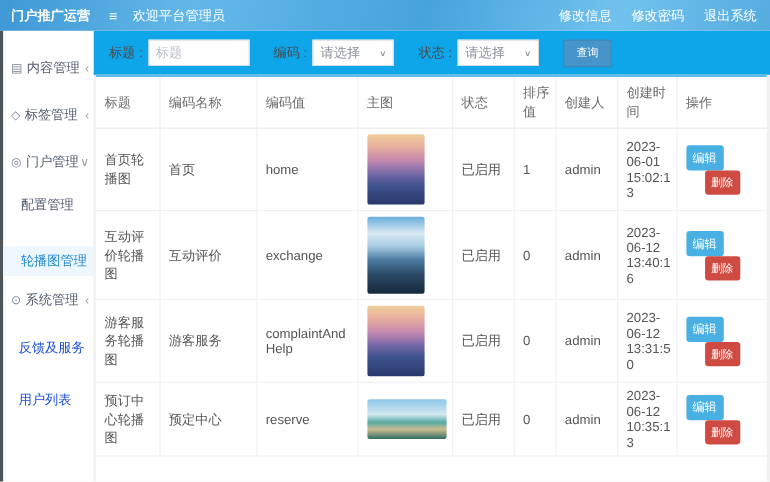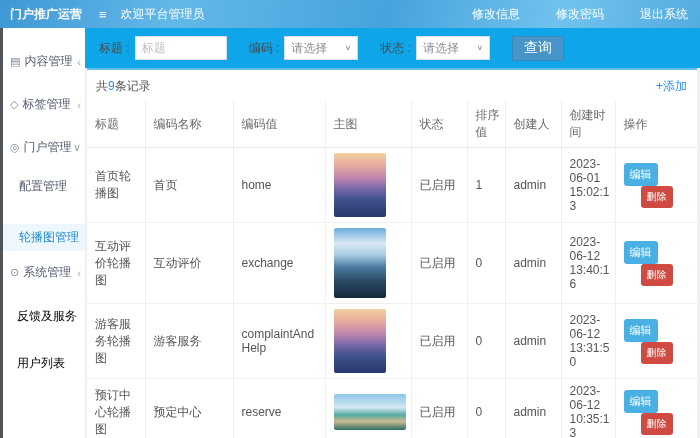--- a/index.html
+++ b/index.html
@@ -6,44 +6,44 @@
   html,body { width:700px; height:438px; overflow:hidden; }
   body { font-family:"Liberation Sans","DejaVu Sans",sans-serif; font-size:12px; color:#555; background:#f0f0f0; }
   .app { width:700px; height:438px; display:flex; flex-direction:column; overflow:hidden; }
 
   
   .topbar { height:28px; flex:0 0 28px; display:flex; align-items:center; color:#fff;
     background:linear-gradient(105deg,#3e98d4 0%,#63b8e9 25%,#47a3dc 55%,#71c2ee 80%,#55ace0 100%); }
   .brand { width:85px; padding-left:10px; font-weight:bold; font-size:12px; white-space:nowrap; }
   .hamburger { margin-left:14px; font-size:13px; cursor:pointer; }
   .welcome { margin-left:14px; font-size:12px; }
-  .top-links { margin-left:auto; display:flex; gap:36px; padding-right:12px; }
+  .top-links { margin-left:auto; display:flex; gap:18px; padding-right:12px; }
   .top-links span { cursor:pointer; font-size:12px; }
 
   
   .lower { flex:1; display:flex; overflow:hidden; }
   .edge-strip { width:3px; background:#4e555b; }
   .sidebar { width:82px; background:#fff; padding-top:16px; }
   .side-item { display:flex; align-items:center; padding:9px 4px 9px 7px; color:#515a6e; cursor:pointer; margin-bottom:8px; }
   .side-item .glyph { font-size:11px; margin-right:4px; color:#808695; }
   .side-item .lbl { font-size:12px; white-space:nowrap; }
   .side-item .chev { margin-left:auto; color:#9aa0ab; font-size:11px; }
   .side-sub { padding:5px 4px 5px 16px; color:#515a6e; cursor:pointer; font-size:12px; margin-bottom:4px; }
   .side-sub.active { color:#1e88d2; background:#eef7fd;margin-top:24px; }
-  .side-plain { padding:10px 4px 10px 14px; color:#000000; cursor:pointer; font-size:12px; margin-bottom:10px; white-space:nowrap; }
+  .side-plain { padding:10px 4px 10px 14px; color:#1d4ed8; cursor:pointer; font-size:12px; margin-bottom:10px; white-space:nowrap; }
 
   
   .main { flex:1; display:flex; flex-direction:column; overflow:hidden; }
   .searchbar { height:40px; flex:0 0 40px; display:flex; align-items:center; padding-left:14px; background:#0ea5e9; }
   .f-label { color:#4a4a4a; margin-right:5px; white-space:nowrap; }
   .f-input { width:92px; height:24px; border:1px solid #d7dde4; background:#fff; padding:0 6px; font-size:12px; color:#555; margin-right:22px; }
   .f-input::placeholder { color:#b9bec6; }
   .f-select { width:74px; height:24px; border:1px solid #d7dde4; background:#fff; display:flex; align-items:center; padding:0 6px; color:#8a9099; margin-right:22px; cursor:pointer;justify-content:space-between; }
   .f-select .arrow { margin-left:auto; font-size:9px; color:#888; transform:scaleY(.8); }
-  .btn-query { height:25px; padding:0 11px; background:#4795c8; border:1px solid #3c86b8; color:#fff; font-size:14px; cursor:pointer; }
+  .btn-query { height:25px; padding:0 11px; background:#4795c8; border:1px solid #3c86b8; color:#fff; font-size:10px; cursor:pointer; }
 
   
   .card { flex:1; background:#fff; margin:0 3px 0 2px; border-top:2px solid #66bce9; overflow:hidden; }
   .card-head { display:flex; align-items:center; padding:8px 10px 6px 9px; color:#555; }
   .count-num { color:#2d8cf0; }
   .add-link { margin-left:auto; color:#2d8cf0; cursor:pointer; }
 
   table { border-collapse:collapse; width:610px; table-layout:fixed; }
   th, td { border:1px solid #f0f0f0; border-top:none; font-weight:normal; text-align:left; padding:5px 4px 5px 8px; font-size:12px; color:#555; vertical-align:middle; word-break:break-word; }
   th { color:#6b6b6b; padding-top:6px; padding-bottom:6px; border-bottom:1px solid #e8e8e8; }
@@ -120,24 +120,20 @@
         </div>
         <span class="f-label">状态 :</span>
         <div class="f-select">
           <span>请选择</span>
           <span class="arrow">∨</span>
         </div>
         <button class="btn-query">查询</button>
       </div>
 
       <div class="card">
-        <div class="card-head">
-          <span><span>共</span><span class="count-num">9</span><span>条记录</span></span>
-          <span class="add-link"><span>+</span><span>添加</span></span>
-        </div>
 
         <table>
           <colgroup>
             <col style="width:58px">
               <col style="width:88px">
               <col style="width:92px">
               <col style="width:86px">
             <col style="width:56px">
               <col style="width:38px">
               <col style="width:56px">

